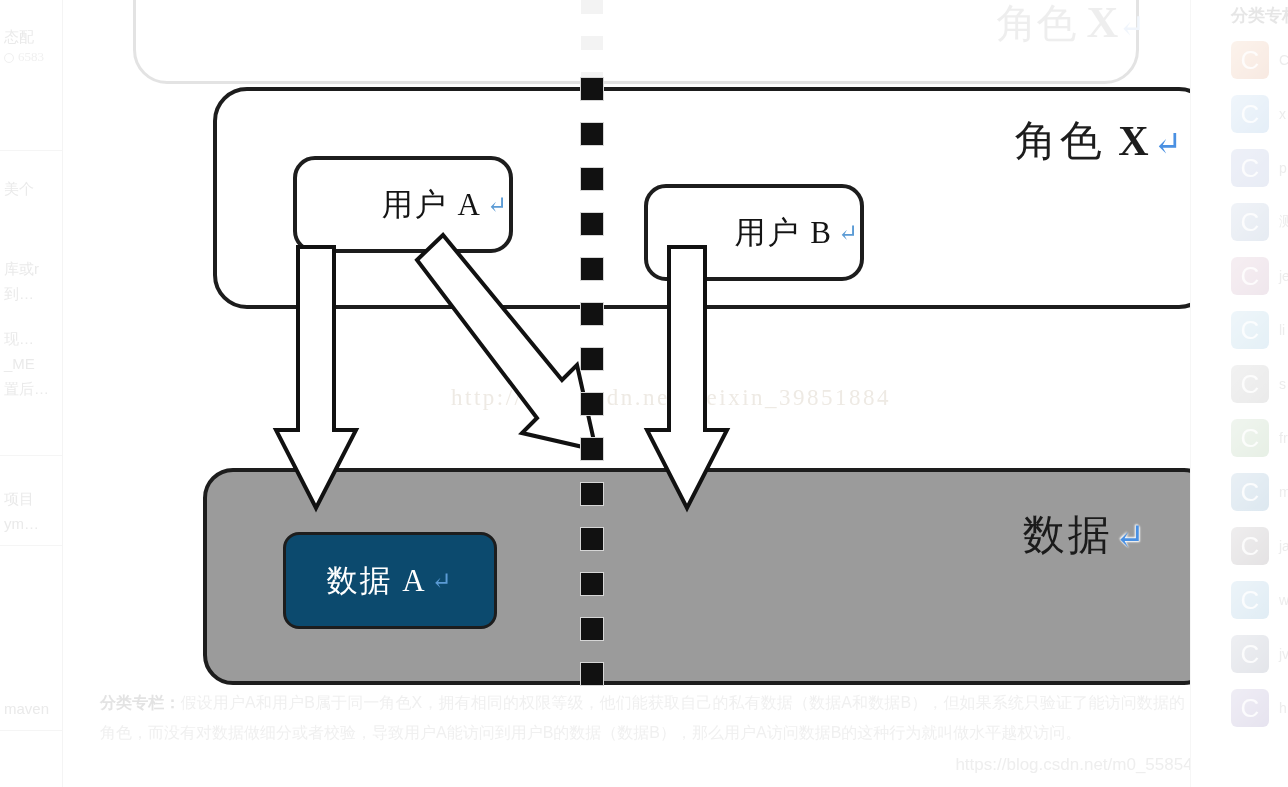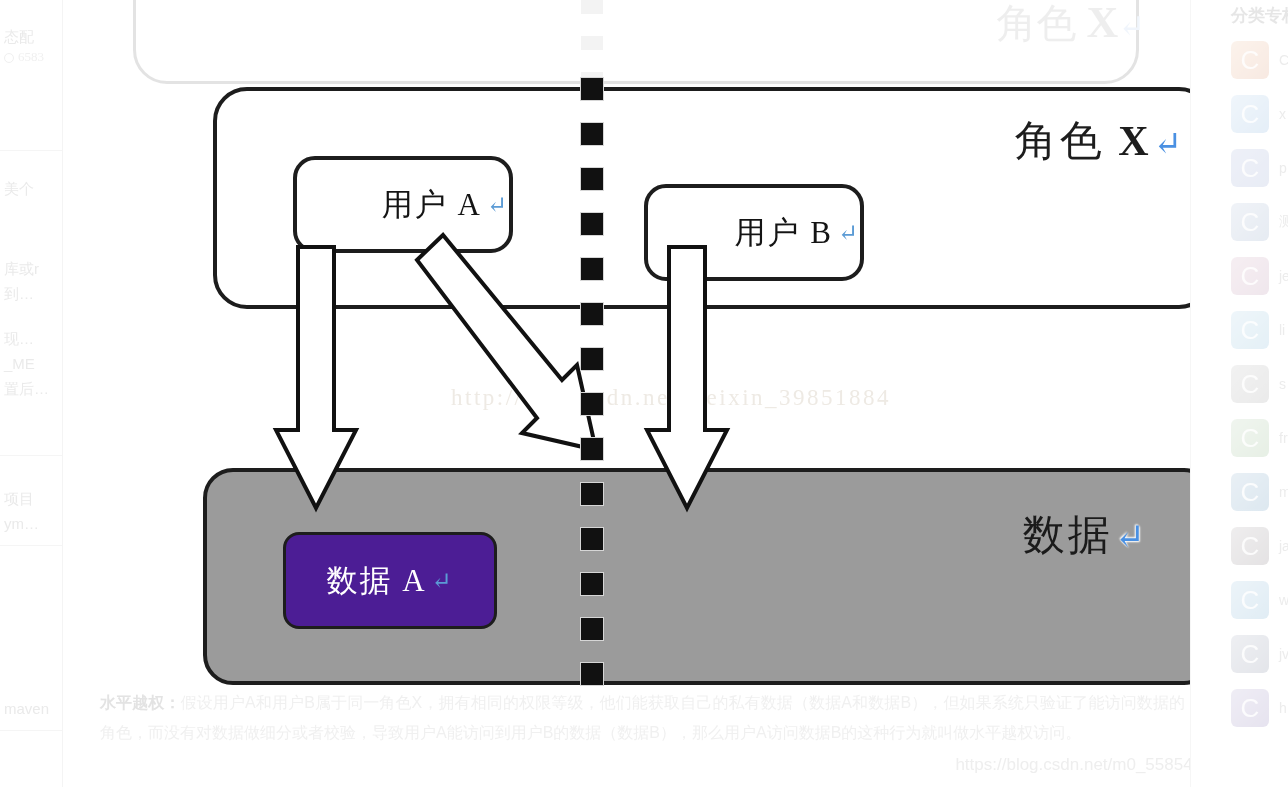--- a/index.html
+++ b/index.html
@@ -102,21 +102,21 @@
   #role-title .ret{color:#4a90e2;font-size:34px;margin-left:2px;}
 
   
   #data-panel{
     position:absolute;left:141px;top:468px;width:1011px;height:217px;
     box-sizing:border-box;
     border:4px solid #1d1d1d;border-radius:30px;background:#9b9b9b;
   }
   .data-box{
     position:absolute;top:60px;width:214px;height:97px;box-sizing:border-box;
-    border:3px solid #1d1d1d;border-radius:16px;background:#4c1d95;
+    border:3px solid #1d1d1d;border-radius:16px;background:#0c4a6e;
     display:flex;align-items:center;justify-content:center;
   }
   #data-a-box{left:76px;}
   #data-b-box{left:437px;}
   .data-lbl{font-size:31px;color:#ffffff;letter-spacing:2px;white-space:nowrap;}
   .data-lbl .ret-mark{color:#5b9bd5;}
   #data-title{
     position:absolute;right:62px;top:35px;white-space:nowrap;
     font-size:42px;color:#1b1b1b;letter-spacing:3px;
   }
@@ -247,21 +247,21 @@
   <svg id="arrows" viewBox="0 0 1129 787">
 
     <polygon points="236,247 272,247 272,430 294,430 254,508 214,430 236,430" fill="#ffffff" stroke="#111111" stroke-width="4" stroke-linejoin="miter"></polygon>
 
     <polygon points="607,247 643,247 643,430 665,430 625,508 585,430 607,430" fill="#ffffff" stroke="#111111" stroke-width="4" stroke-linejoin="miter"></polygon>
 
     <polygon points="355,260 381,235 500,380 515,365 534,450 460,433 475,418" fill="#ffffff" stroke="#111111" stroke-width="4" stroke-linejoin="miter"></polygon>
   </svg>
 
   <div id="caption">
-    <span class="lead">水平越权：</span><span>假设用户A和用户B属于同一角色X，拥有相同的权限等级，他们能获取自己的私有数据（数据A和数据B），但如果系统只验证了能访问数据的角色，而没有对数据做细分或者校验，导致用户A能访问到用户B的数据（数据B），那么用户A访问数据B的这种行为就叫做水平越权访问。</span>
+    <span class="lead">分类专栏：</span><span>假设用户A和用户B属于同一角色X，拥有相同的权限等级，他们能获取自己的私有数据（数据A和数据B），但如果系统只验证了能访问数据的角色，而没有对数据做细分或者校验，导致用户A能访问到用户B的数据（数据B），那么用户A访问数据B的这种行为就叫做水平越权访问。</span>
   </div>
 
   <div id="wm-corner">https://blog.csdn.net/m0_55854679</div>
 </div>
 
 <div id="right-rail">
   <div id="right-rail-inner">
     <div id="right-rail-title">分类专栏</div>
     <div id="rr-list">
         <div class="rr-item">

